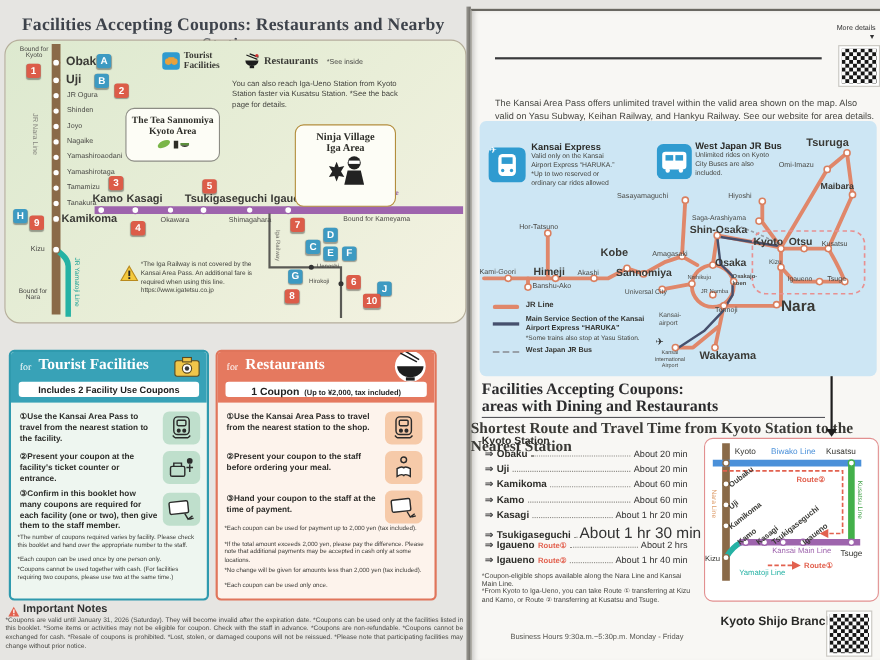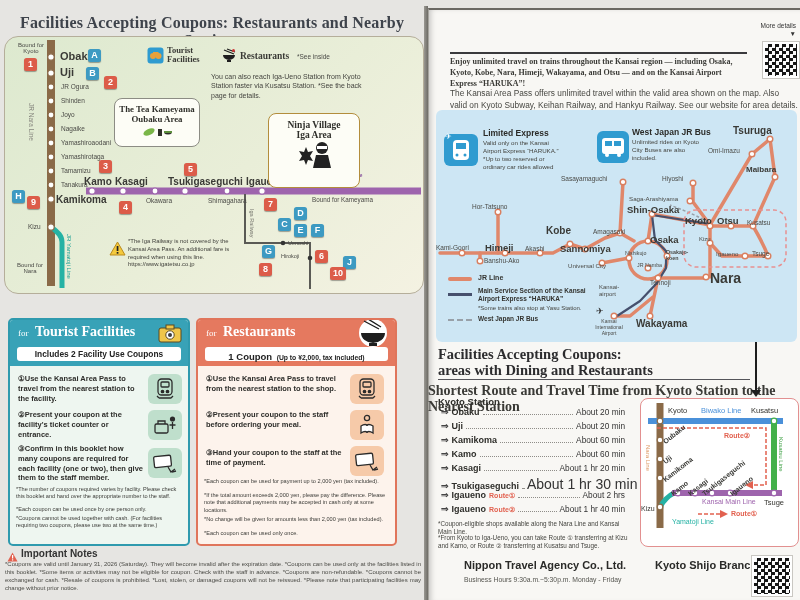--- a/index.html
+++ b/index.html
@@ -129,22 +129,22 @@
         <rect x="6" y="13" width="4" height="2" fill="#1e1e1e"></rect>
         <path d="M3,3 L13,7 M6,2 L14,5" stroke="#1e1e1e" stroke-width="1.2"></path>
         <circle cx="12.5" cy="3.5" r="1.5" fill="#c33"></circle>
       </svg>
   </span>
   <span class="slb sf" style="left:240px;top:51px;font-size:9.5px">Restaurants</span>
   <span class="sl" style="left:297px;top:53px;font-size:6.5px">*See inside</span>
   <div class="sl" style="left:211px;top:72px;width:162px;white-space:normal;font-size:7px;line-height:1.35;color:#44443f">You can also reach Iga-Ueno Station from Kyoto Station faster via Kusatsu Station. *See the back page for details.</div>
 
   <div class="abs" style="left:114px;top:98px;width:84px;height:47px;background:#fdfdf6;border:1px solid #8c8c84;outline:2px solid #fdfdf6;outline-offset:-4px;border-radius:8px;text-align:center">
-    <div class="sf" style="font-size:8.8px;font-weight:bold;color:#2f2f2a;margin-top:5px">The Tea Kameyama</div>
-    <div class="sf" style="font-size:8.8px;font-weight:bold;color:#2f2f2a">Oubaku Area</div>
+    <div class="sf" style="font-size:8.8px;font-weight:bold;color:#2f2f2a;margin-top:5px">The Tea Sannomiya</div>
+    <div class="sf" style="font-size:8.8px;font-weight:bold;color:#2f2f2a">Kyoto Area</div>
     <span><svg width="30" height="13">
           <ellipse cx="7" cy="7" rx="6" ry="3" fill="#7ab648" transform="rotate(-25 7 7)"></ellipse>
           <path d="M16,4 h4 v7 h-4 z" fill="#2e2e28"></path>
           <path d="M22,8 a5,4 0 0 0 8,0 z" fill="#2e2e28"></path>
           <rect x="22" y="6" width="8" height="2" fill="#5c8f3c"></rect>
         </svg></span>
   </div>
 
   <div class="abs" style="left:268px;top:113px;width:90px;height:73px;background:#fdfdf6;border:1px solid #b38d3c;outline:2px solid #fdfdf6;outline-offset:-4px;border-radius:8px;text-align:center">
     <div class="sf" style="font-size:9.5px;font-weight:bold;color:#2f2f2a;margin-top:6px">Ninja Village</div>
@@ -263,22 +263,21 @@
   <span class="abs" style="left:21px;top:548px;font-size:10px;font-weight:bold;color:#333">Important Notes</span>
   <div class="abs" style="left:5px;top:560px;width:416px;font-size:6px;line-height:1.35;color:#4a4a45;text-align:justify">*Coupons are valid until January 31, 2026 (Saturday). They will become invalid after the expiration date. *Coupons can be used only at the facilities listed in this booklet. *Some items or activities may not be eligible for coupon. Check with the staff in advance. *Coupons are non-refundable. *Coupons cannot be exchanged for cash. *Resale of coupons is prohibited. *Lost, stolen, or damaged coupons will not be reissued. *Please note that participating facilities may change without prior notice.</div>
 
   <div class="abs" style="left:424px;top:6px;width:4px;height:594px;background:linear-gradient(90deg,#9a9892,#6e6c66)"></div>
   <div class="abs" style="left:428px;top:8px;width:372px;height:592px;background:#f8f7f4;border-top:2px solid #6a6862;border-left:1px solid #a6a49e;box-shadow:inset 4px 0 6px -3px rgba(0,0,0,.25)"></div>
 
   <div class="abs" style="left:450px;top:52px;width:297px;height:1.5px;background:#3a3a3c"></div>
   <div class="abs" style="left:758px;top:22px;width:38px;font-size:6.5px;color:#333;text-align:right;line-height:1.3">More details ▼</div>
   <div class="qr" style="left:763px;top:42px;width:32px;height:32px"></div>
 
-  <div class="abs sf" style="left:450px;top:57px;width:300px;font-size:8px;font-weight:bold;color:#3a3a36;line-height:1.35">Enjoy unlimited travel on trains throughout the Kansai region — including Osaka, Kyoto, Kobe, Nara, Himeji, Wakayama, and Otsu — and on the Kansai Airport Express “HARUKA”!</div>
-  <div class="abs" style="left:450px;top:88px;width:348px;font-size:8.3px;color:#474742;line-height:1.4">The Kansai Area Pass offers unlimited travel within the valid area shown on the map. Also valid on Kyoto Subway, Keihan Railway, and Hankyu Railway. See our website for area details.</div>
+  <div class="abs" style="left:450px;top:88px;width:348px;font-size:8.3px;color:#474742;line-height:1.4">The Kansai Area Pass offers unlimited travel within the valid area shown on the map. Also valid on Yasu Subway, Keihan Railway, and Hankyu Railway. See our website for area details.</div>
 
   <div class="abs" style="left:436px;top:110px;width:361px;height:232px;background:#cde6f4;border-radius:6px"></div>
 
   <svg class="abs" style="left:436px;top:110px" width="362" height="232" viewBox="436 110 362 232">
     <g stroke="#e0876a" stroke-width="3.5" fill="none" stroke-linecap="round" stroke-linejoin="round">
       <path d="M440,253 H553 L570,244 L585,249 L605,238 L620,233 L634,241"></path>
       <path d="M498,253 V212"></path>
         <path d="M480,253 V261"></path>
         <path d="M620,233 L623,182"></path>
       <circle cx="648" cy="260" r="19"></circle>
@@ -333,21 +332,21 @@
   </svg>
 
   <span class="abs" style="left:444px;top:130px"><svg width="34" height="36">
         <rect x="0" y="4" width="34" height="32" rx="6" fill="#2f9bd0"></rect>
         <rect x="9" y="10" width="16" height="20" rx="4" fill="#fff"></rect>
         <rect x="12" y="13" width="10" height="6" fill="#2f9bd0"></rect>
         <circle cx="13" cy="25" r="1.5" fill="#2f9bd0"></circle>
         <circle cx="21" cy="25" r="1.5" fill="#2f9bd0"></circle>
         <text x="1" y="9" font-size="8" fill="#fff">✈</text>
       </svg></span>
-  <span class="abs" style="left:483px;top:128px;font-size:8.5px;font-weight:bold;color:#2b2b28">Limited Express</span>
+  <span class="abs" style="left:483px;top:128px;font-size:8.5px;font-weight:bold;color:#2b2b28">Kansai Express</span>
   <div class="abs" style="left:483px;top:139px;width:82px;font-size:6.2px;color:#44443f;line-height:1.3">Valid only on the Kansai Airport Express “HARUKA.” *Up to two reserved or ordinary car rides allowed</div>
   <span class="abs" style="left:597px;top:129px"><svg width="32" height="34">
         <rect x="0" y="2" width="32" height="32" rx="6" fill="#2f9bd0"></rect>
         <rect x="5" y="9" width="22" height="16" rx="3" fill="#fff"></rect>
         <rect x="8" y="12" width="7" height="5" fill="#2f9bd0"></rect>
         <rect x="17" y="12" width="7" height="5" fill="#2f9bd0"></rect>
         <circle cx="10" cy="26" r="2" fill="#fff"></circle>
         <circle cx="22" cy="26" r="2" fill="#fff"></circle>
       </svg></span>
   <span class="abs" style="left:632px;top:127px;font-size:8.5px;font-weight:bold;color:#2b2b28">West Japan JR Bus</span>
@@ -497,18 +496,17 @@
   <span class="minilbl" style="left:691px;top:490px">Kasagi</span>
   <span class="minilbl" style="left:705px;top:490px">Tsukigaseguchi</span>
   <span class="minilbl" style="left:733px;top:490px">Igaueno</span>
   <span class="vt" style="left:778px;top:437px;font-size:6px;color:#3da044">Kusatsu Line</span>
   <span class="abs nw" style="left:702px;top:498px;font-size:7px;color:#9e64ad">Kansai Main Line</span>
   <span class="abs nw" style="left:764px;top:498px;font-size:7.5px;color:#33332f">Tsuge</span>
   <span class="abs nw" style="left:641px;top:505px;font-size:7px;color:#33332f">Kizu</span>
   <span class="abs nw" style="left:731px;top:510px;font-size:7px;font-weight:bold;color:#e2614f">Route①</span>
   <span class="abs nw" style="left:672px;top:518px;font-size:7px;color:#25b2a4">Yamatoji Line</span>
 
-  <span class="abs nw" style="left:464px;top:559px;font-size:11px;font-weight:bold;color:#2a2a28">Nippon Travel Agency Co., Ltd.</span>
   <span class="abs nw" style="left:655px;top:559px;font-size:11px;font-weight:bold;color:#2a2a28">Kyoto Shijo Branch</span>
   <span class="abs nw" style="left:464px;top:576px;font-size:6.8px;color:#55554f">Business Hours 9:30a.m.~5:30p.m.   Monday - Friday</span>
   <div class="qr" style="left:752px;top:556px;width:36px;height:36px"></div>
 
 </div>
 
 </body></html>

